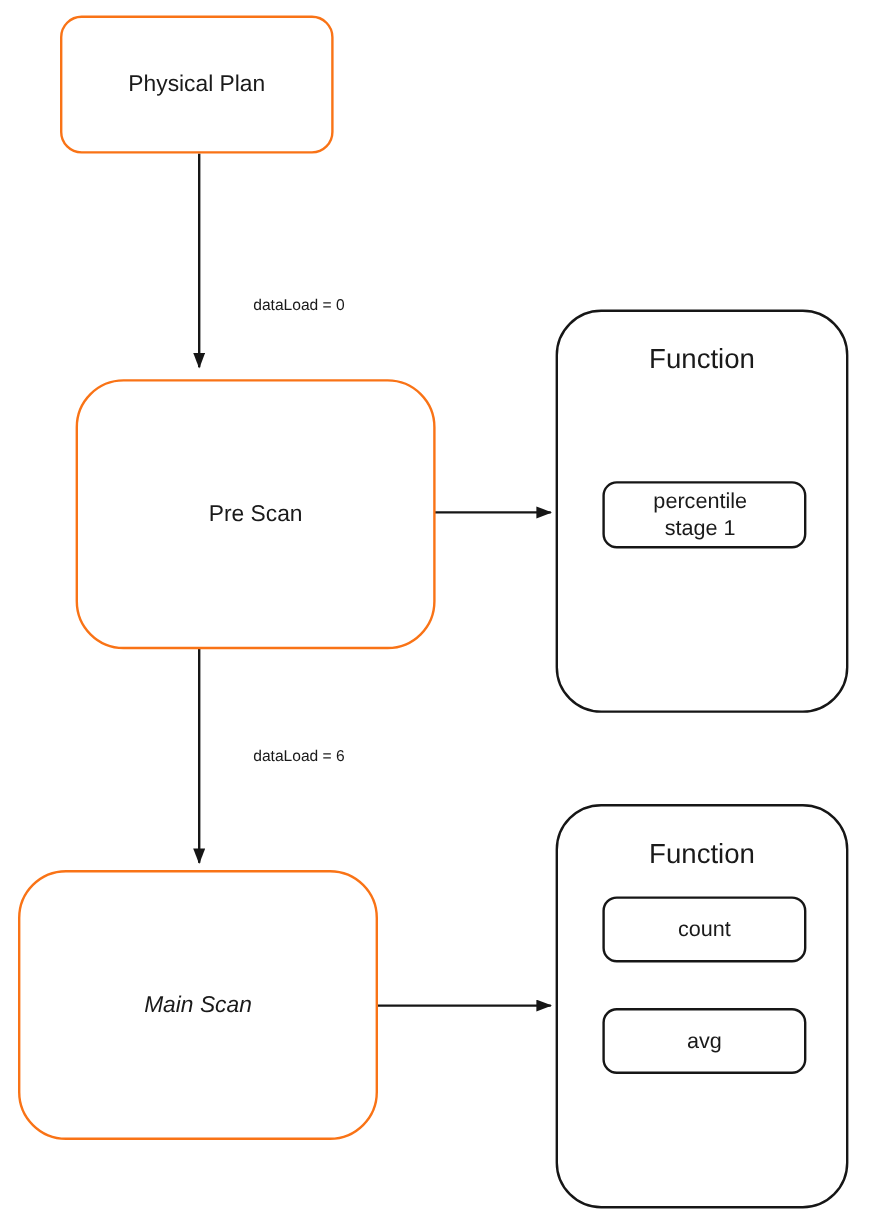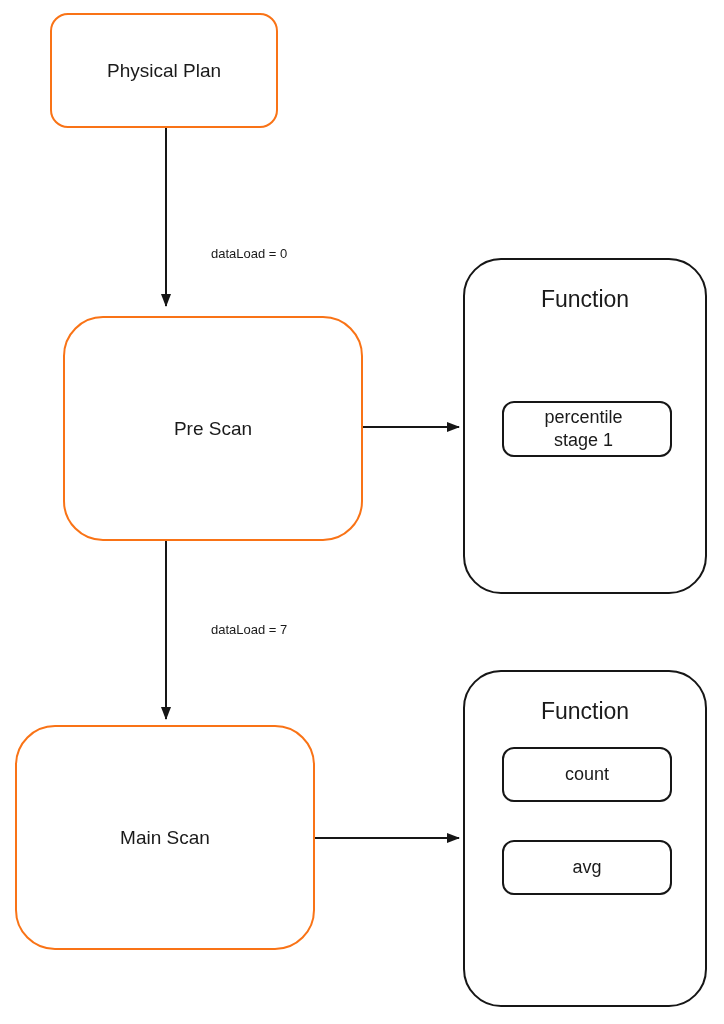--- a/index.html
+++ b/index.html
@@ -43,20 +43,21 @@
   .node-pre-scan {
     left: 15px; top: 316px;
     width: 300px; height: 225px;
     border-radius: 40px;
     margin-left: 48px;
   }
   .node-main-scan {
     left: 15px; top: 725px;
     width: 300px; height: 225px;
     border-radius: 40px;
+    font-style: italic;
   }
   .group {
     position: absolute;
     box-sizing: border-box;
     border: 2px solid #161616;
     background: #ffffff;
     border-radius: 38px;
   }
   .group-1 {
     left: 463px; top: 258px;
@@ -124,21 +125,21 @@
   <div class="node node-physical-plan">
     <span>Physical Plan</span>
   </div>
 
   <div class="edge-label edge-label-1">dataLoad = 0</div>
 
   <div class="node node-pre-scan">
     <span>Pre Scan</span>
   </div>
 
-  <div class="edge-label edge-label-2">dataLoad = 7</div>
+  <div class="edge-label edge-label-2">dataLoad = 6</div>
 
   <div class="node node-main-scan">
     <span>Main Scan</span>
   </div>
 
   <div class="group group-1">
     <div class="group-title">Function</div>
     <div class="item item-pct1">
       <span>percentile stage 1</span>
     </div>

